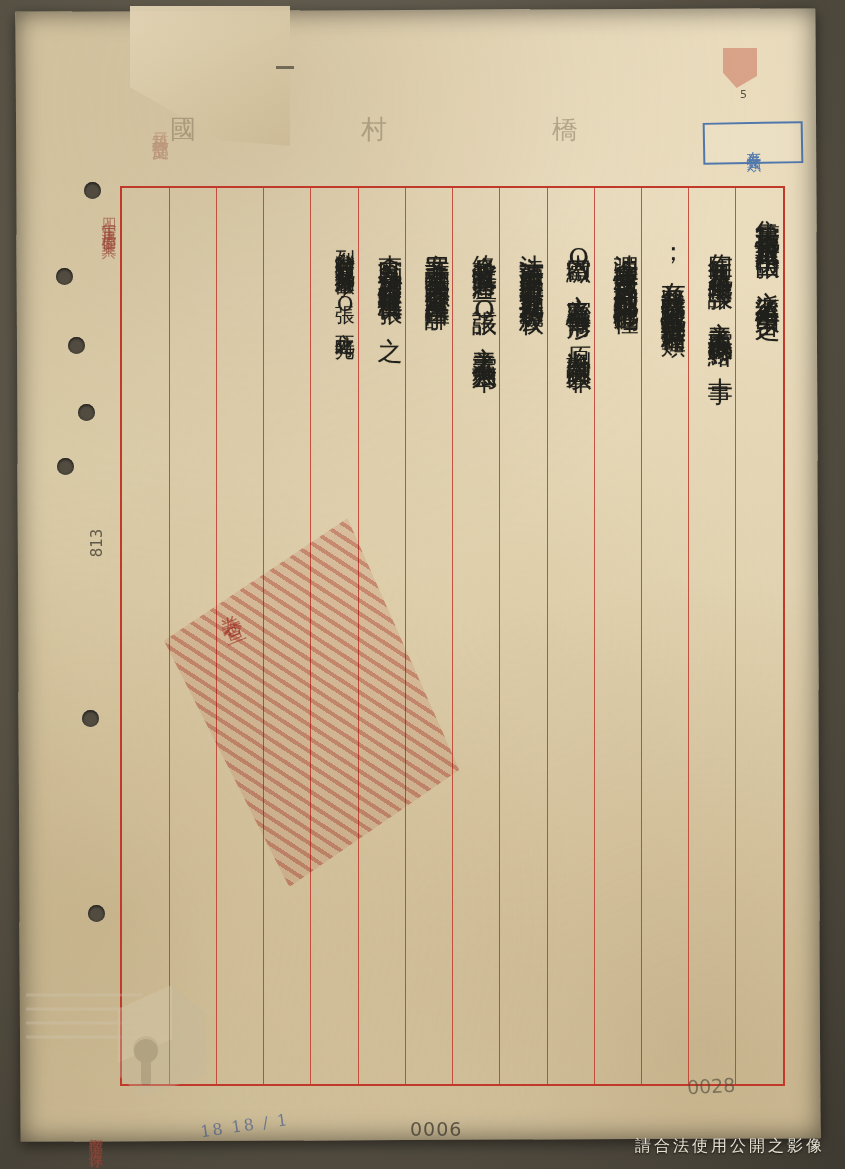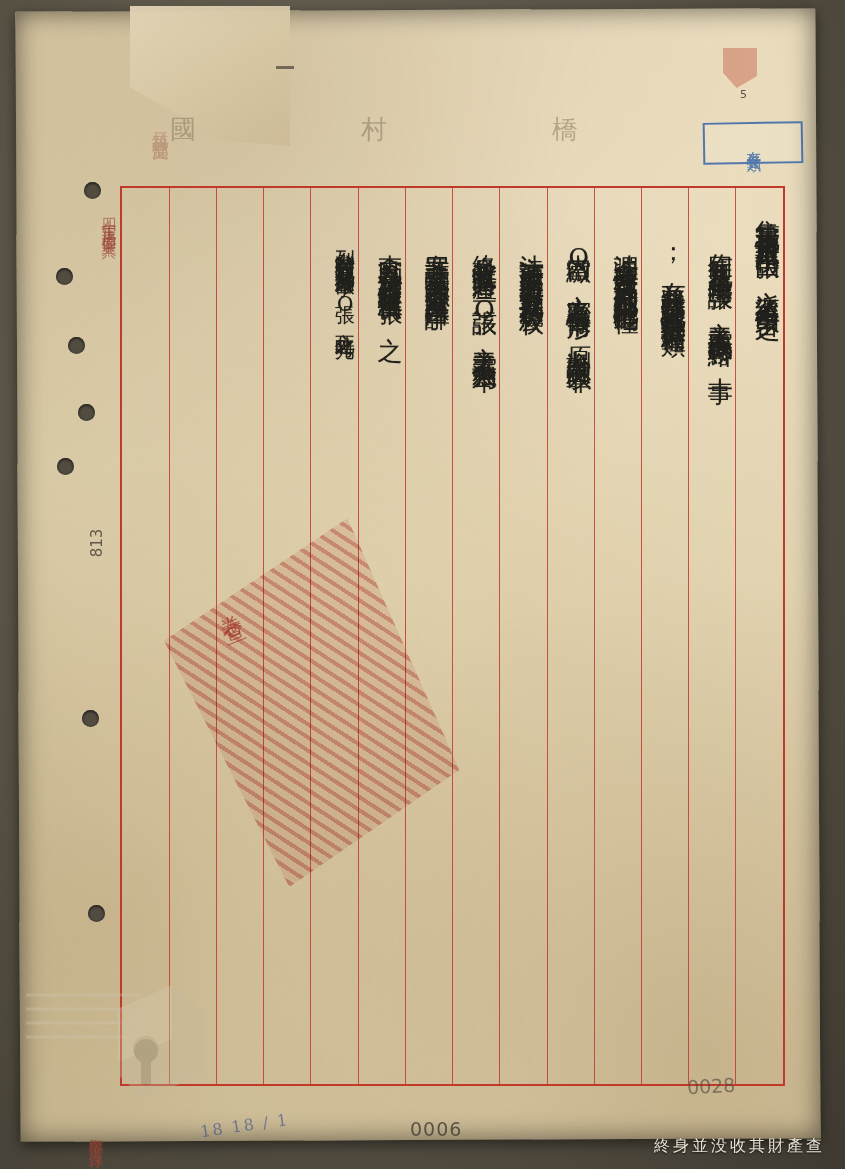--- a/index.html
+++ b/index.html
@@ -389,15 +389,15 @@
     </g>
   </svg>
 
   <div id="bottom-notes">
     <span>檔案影像</span>
     <span>原件保存</span>
   </div>
 
   <div id="blue-scribble">18 18 / 1</div>
 
-  <div id="footer-notice">終身並没收其財產查</div>
+  <div id="footer-notice">請合法使用公開之影像</div>
 
 </div>
 
 </body></html>

